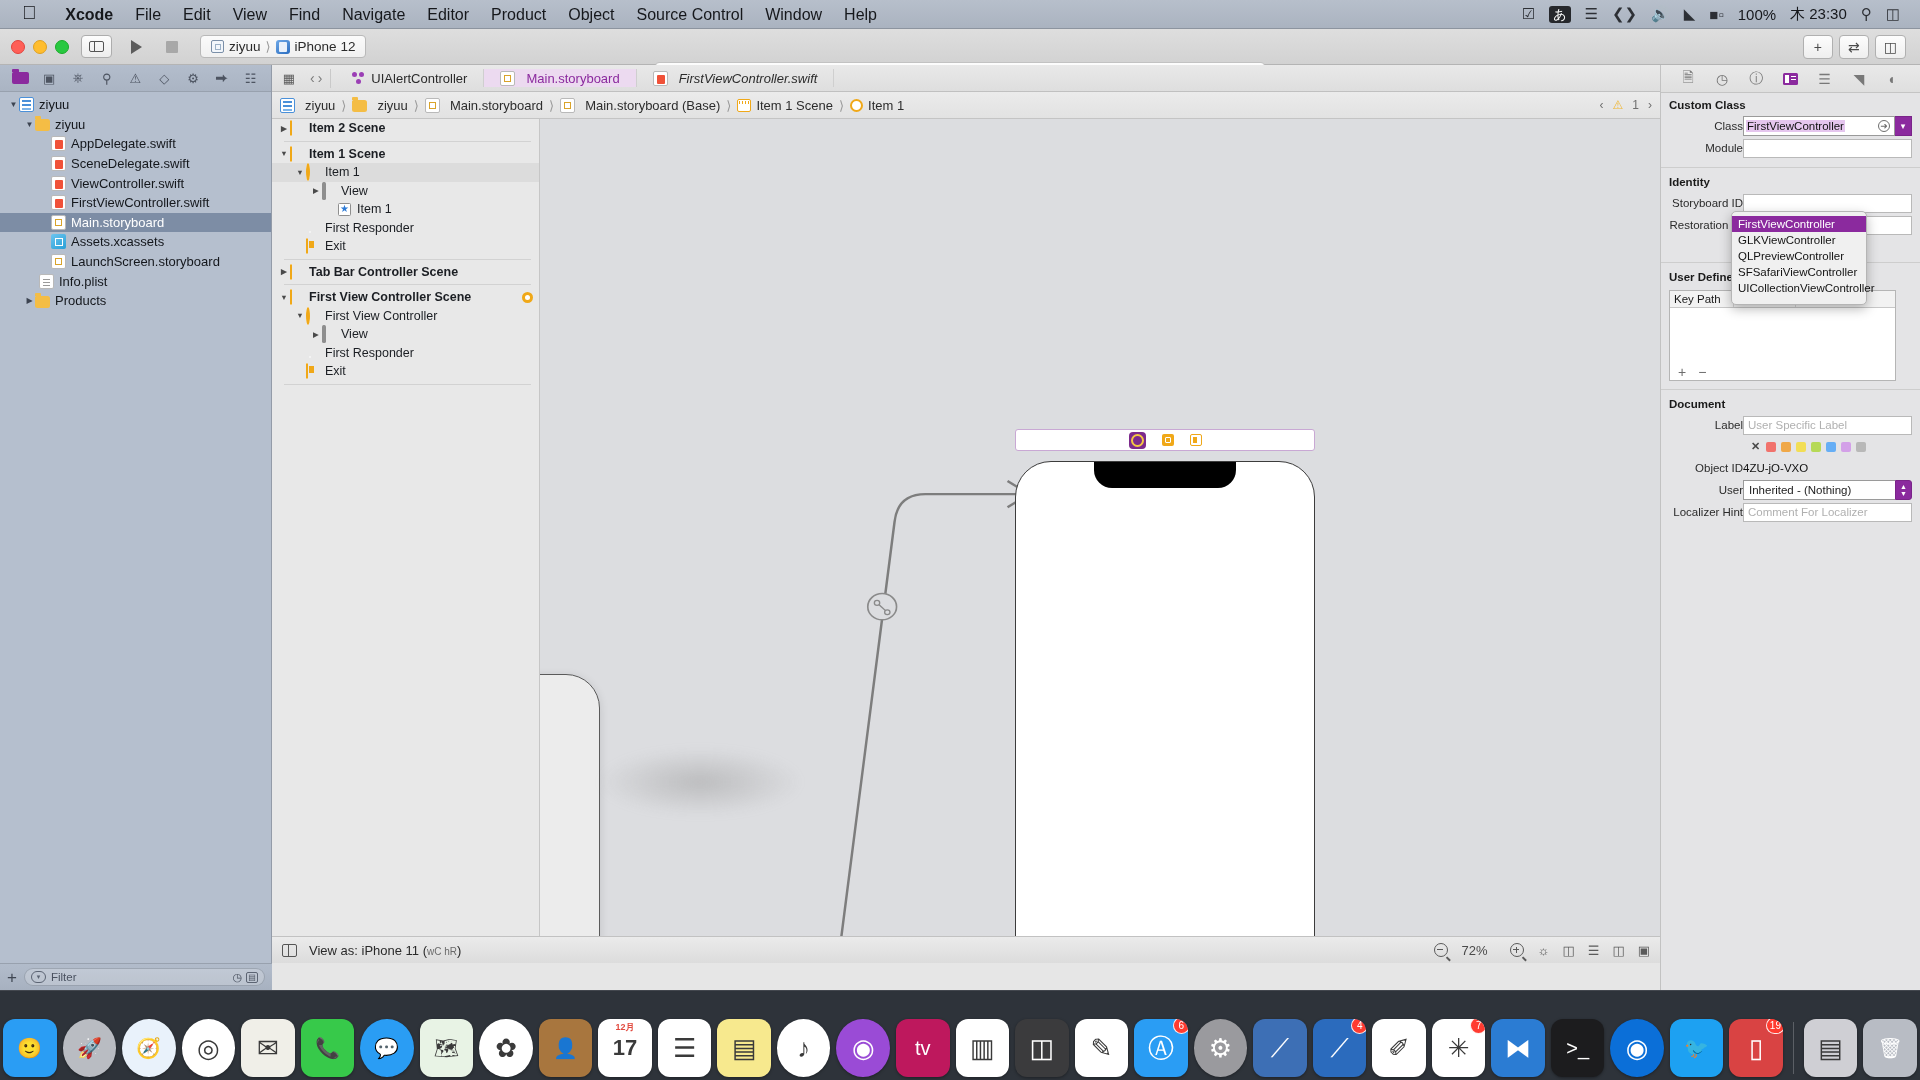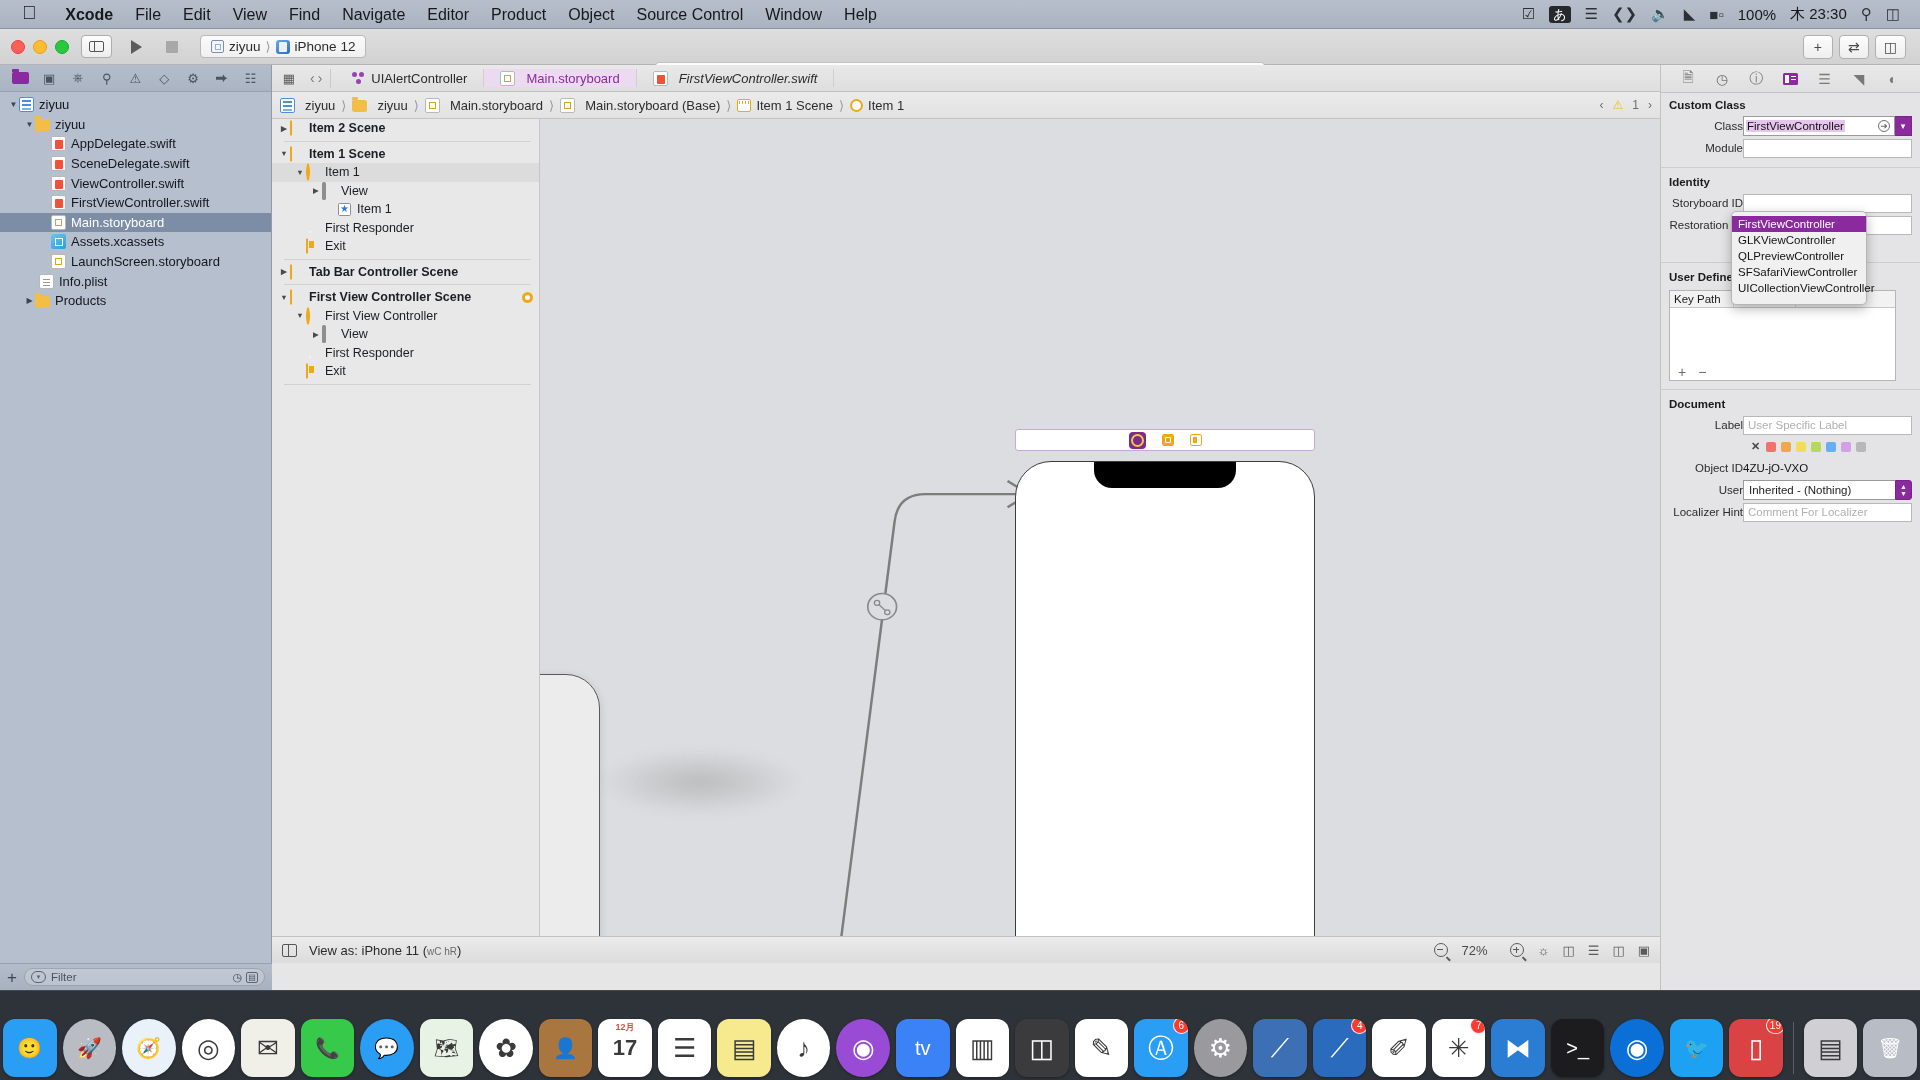--- a/index.html
+++ b/index.html
@@ -913,21 +913,21 @@
       </div>
       <div class="dock-ico" style="background: rgb(247, 233, 142);">
         <span style="color: rgb(58, 58, 58);">▤</span>
       </div>
       <div class="dock-ico circle" style="background: rgb(255, 255, 255);">
         <span style="color: rgb(58, 58, 58);">♪</span>
       </div>
       <div class="dock-ico circle" style="background: rgb(154, 75, 214);">
         <span>◉</span>
       </div>
-      <div class="dock-ico" style="background: #3b82f6;">
+      <div class="dock-ico" style="background: #be185d;">
         <span style="font-size: 20px;">tv</span>
       </div>
       <div class="dock-ico" style="background: rgb(255, 255, 255);">
         <span style="color: rgb(58, 58, 58);">▥</span>
       </div>
       <div class="dock-ico" style="background: rgb(59, 59, 61);">
         <span>◫</span>
       </div>
       <div class="dock-ico" style="background: rgb(255, 255, 255);">
         <span style="color: rgb(58, 58, 58);">✎</span>

